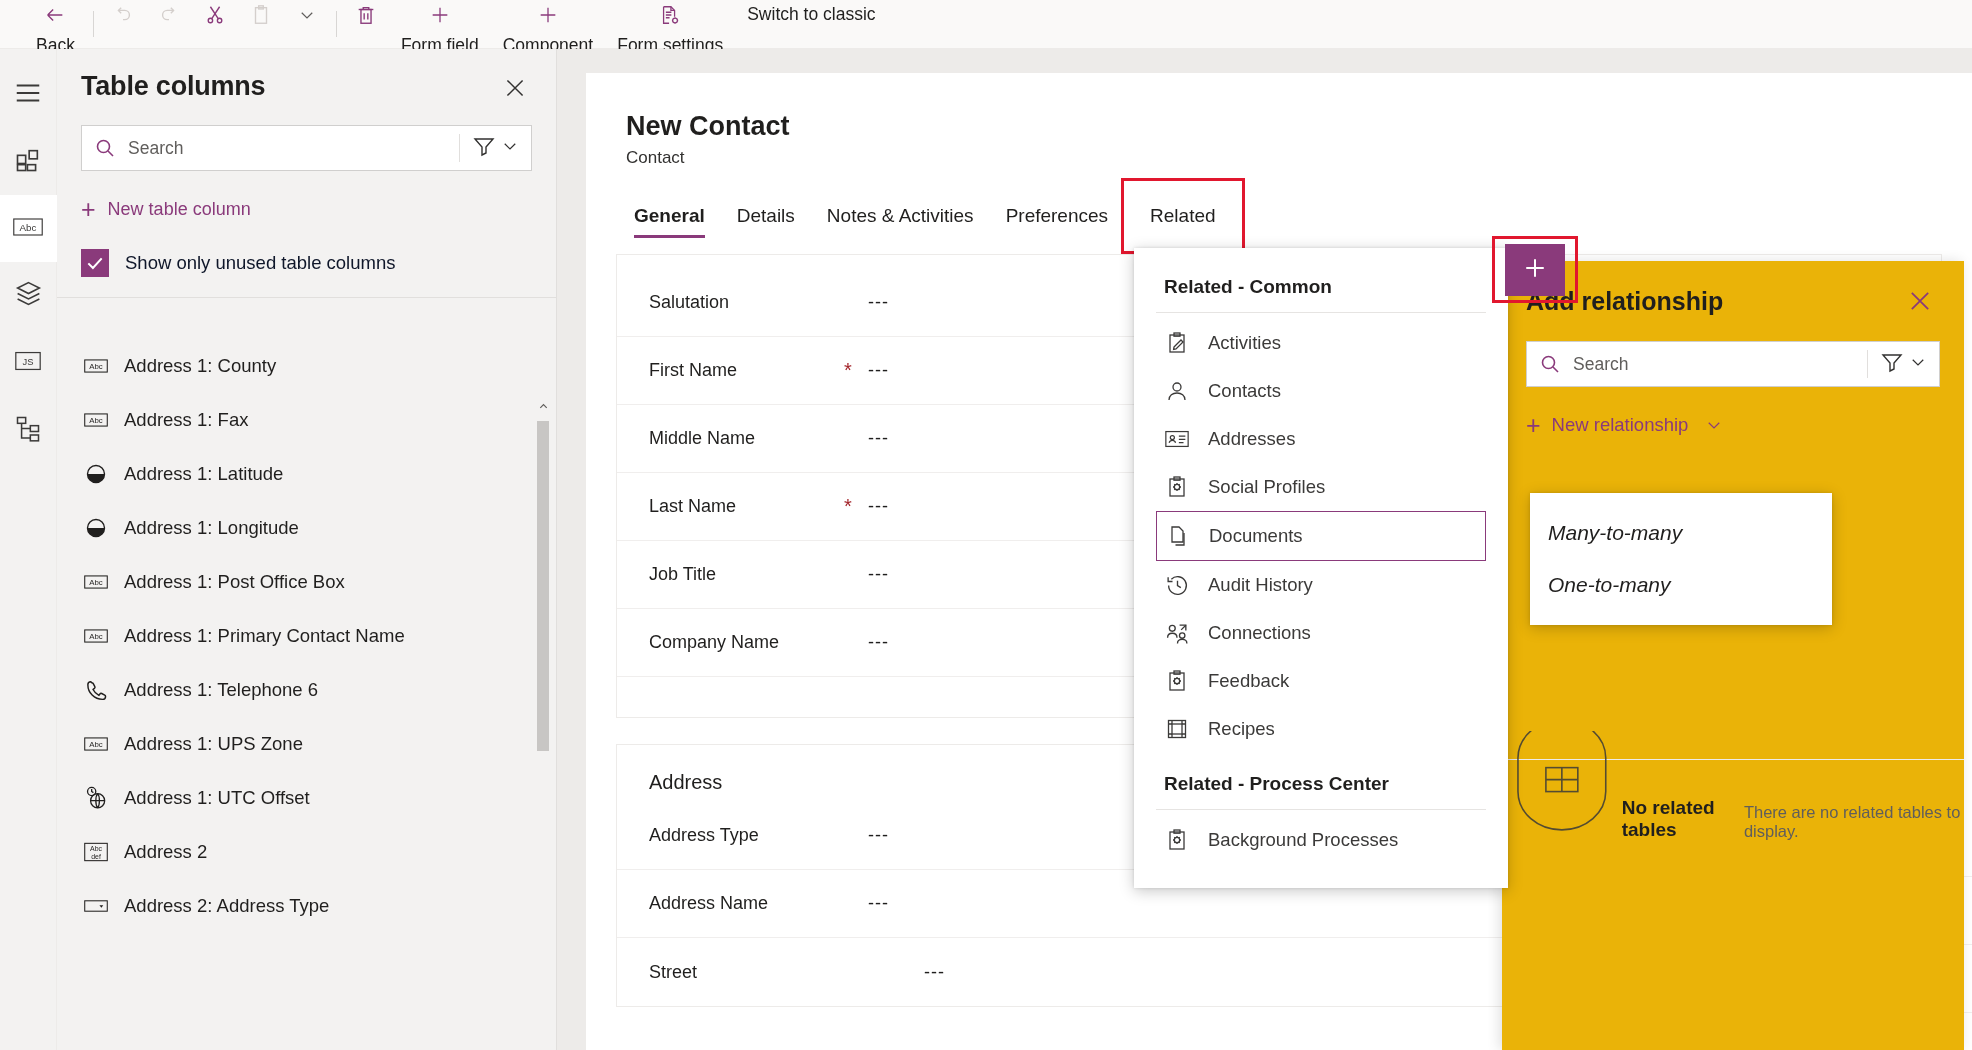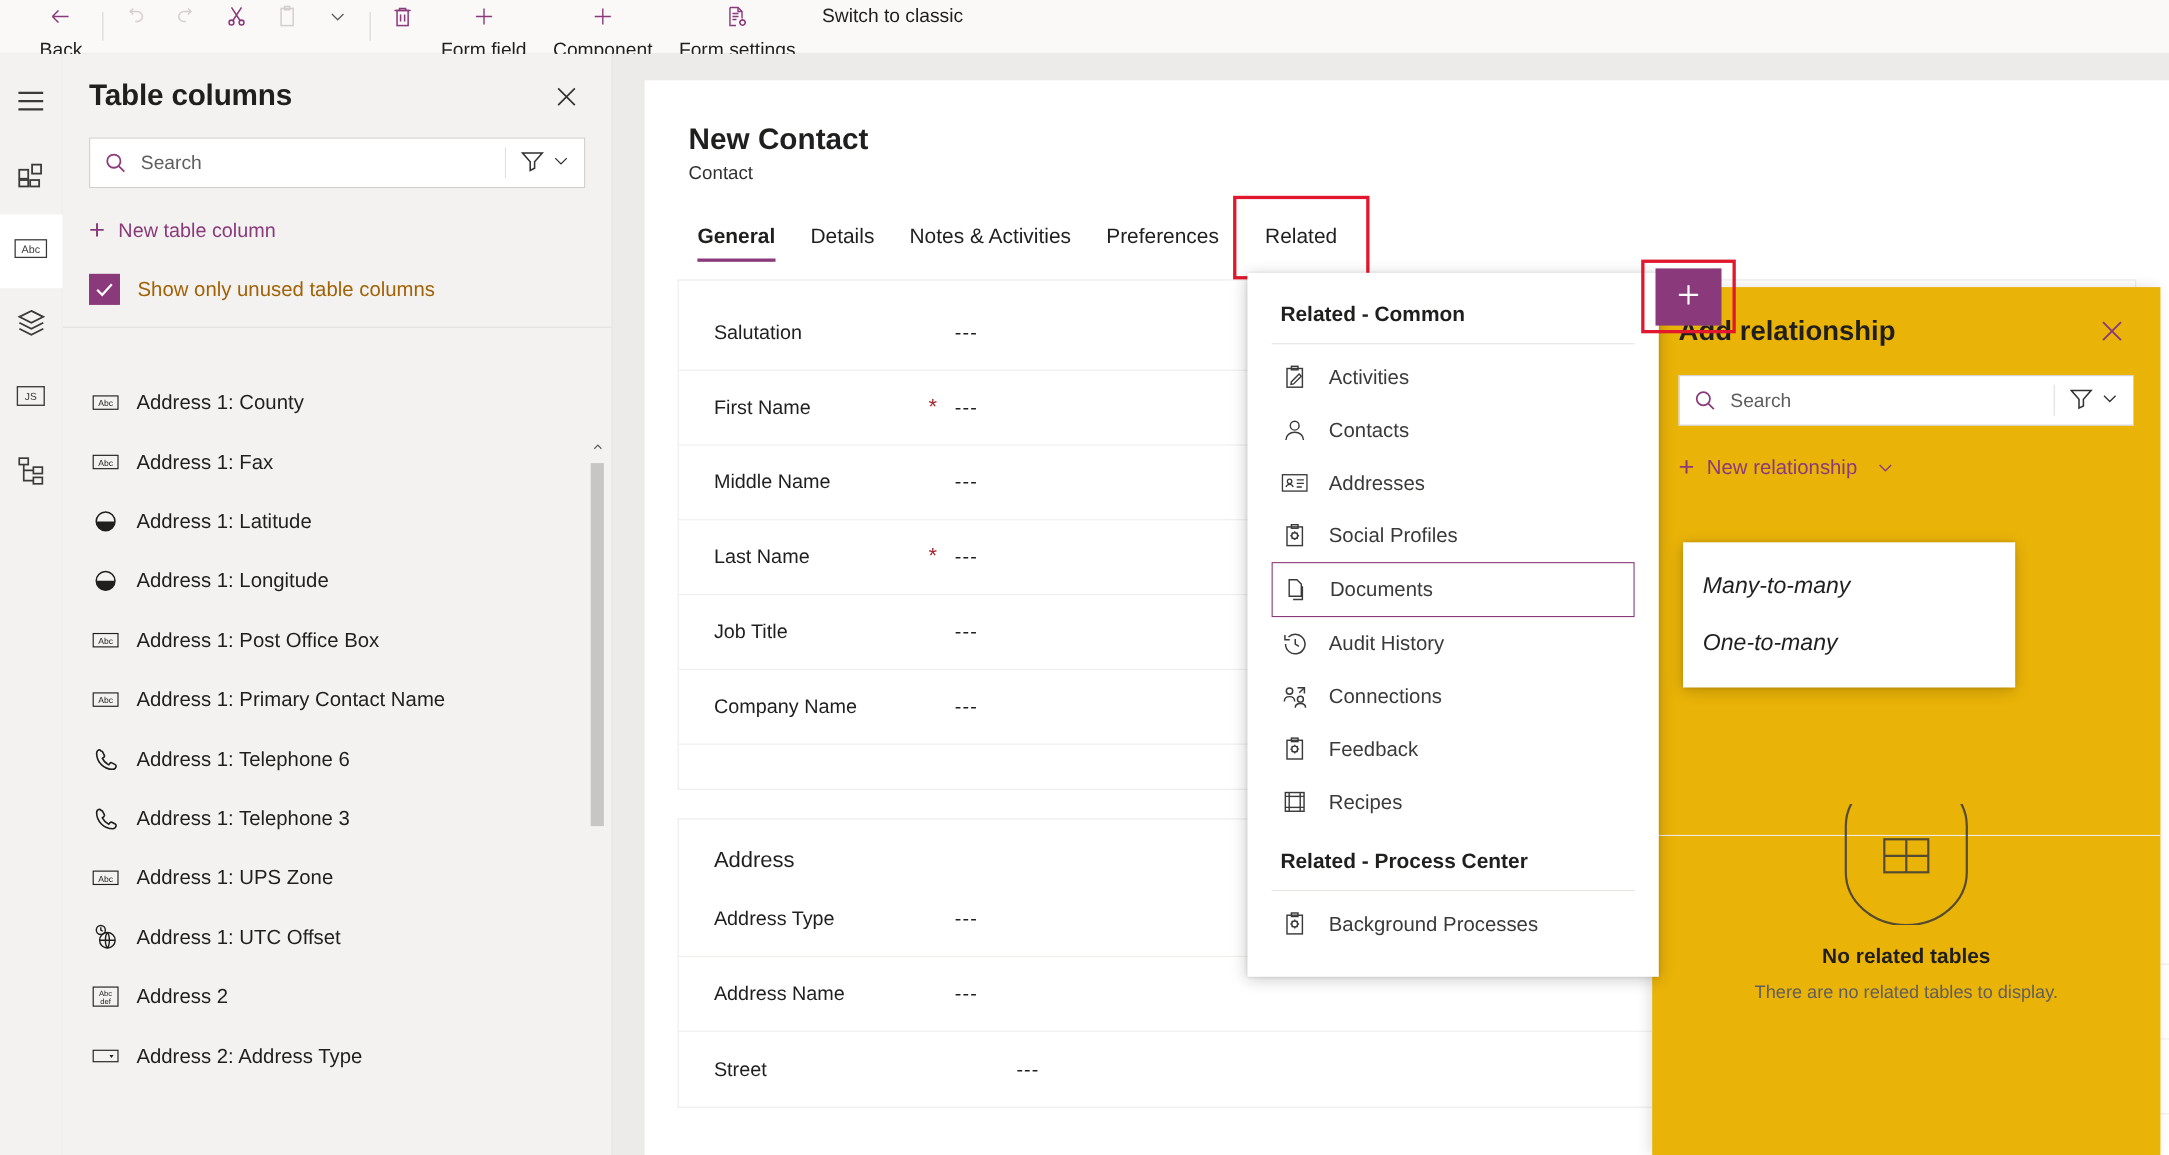--- a/index.html
+++ b/index.html
@@ -96,21 +96,21 @@
   .newcol .plus { font-size: 25px; line-height: 1; color: #8a3a7b; font-weight: 300; }
   .chkrow {
     display: flex; align-items: center; gap: 16px;
     margin: 14px 24px 0 24px; height: 40px; cursor: pointer;
   }
   .chkbox {
     width: 28px; height: 28px; background: #8a3a7b; border: 1px solid #8a3a7b;
     display: flex; align-items: center; justify-content: center; color: #fff;
     flex: 0 0 auto;
   }
-  .chklabel { font-size: 18.5px; color: #a16207; text-align: right; }
+  .chklabel { font-size: 18.5px; color: #0f172a; text-align: right; }
   .panel-divider { margin-top: 14px; height: 1px; background: #e1dfdd; }
   .collist {
     position: absolute; left: 0; right: 0; top: 290px; bottom: 0;
     overflow: hidden;
   }
   .colitem {
     display: flex; align-items: center; gap: 15px;
     height: 54px; padding: 0 26px 0 26px; cursor: pointer;
   }
   .colitem-ic { width: 26px; height: 26px; flex: 0 0 auto; display: flex; align-items: center; justify-content: center; color: #201f1e; }
@@ -250,21 +250,21 @@
     width: 302px; background: #ffffff;
     box-shadow: 0 3px 14px rgba(0,0,0,0.22), 0 0 3px rgba(0,0,0,0.12);
     z-index: 60; padding: 14px 0; font-style: italic;
   }
   .submenu-item {
     height: 52px; display: flex; align-items: center;
     padding: 0 18px; font-size: 21px; color: #201f1e; cursor: pointer;
   }
   .emptystate {
     position: absolute; left: 0; right: 0; top: 470px;
-    display: flex; flex-direction: column; align-items: center;
+    display: flex; flex-direction: row; align-items: flex-end;
   }
   .empty-art { width: 150px; height: 110px; opacity: 0.85; }
   .empty-title { font-size: 19px; font-weight: 700; color: #201f1e; margin-top: 18px; }
   .empty-sub { font-size: 16.5px; color: #605e5c; margin-top: 12px; }
   .addrel-rule { position:absolute; left:0; right:0; top: 498px; height: 1px; background: #edebe9; }
 </style>
 </head>
 <body>
 
 <div class="root">
@@ -525,28 +525,20 @@
       <div class="colitem">
         <span class="colitem-ic">
           <svg width="25" height="25" viewBox="0 0 24 24" fill="none" stroke="currentColor" stroke-width="1.4">
               <path d="M6.5 3.5c-1.5 0-2.8 1.3-2.8 2.9 0 7.8 6.3 14.1 14.1 14.1 1.6 0 2.9-1.3 2.9-2.8 0-.6-.3-1-.8-1.3l-2.9-1.5c-.6-.3-1.3-.1-1.7.4l-1 1.3c-2.4-1.2-4.4-3.2-5.6-5.6l1.3-1c.5-.4.7-1.1.4-1.7L8.9 5.4c-.3-.6-.8-.9-1.4-.9z"></path>
             </svg>
         </span>
         <span class="colitem-lbl">Address 1: Telephone 6</span>
       </div>
       <div class="colitem">
         <span class="colitem-ic">
-          <svg width="25" height="25" viewBox="0 0 24 24" fill="none" stroke="currentColor" stroke-width="1.4">
-              <path d="M6.5 3.5c-1.5 0-2.8 1.3-2.8 2.9 0 7.8 6.3 14.1 14.1 14.1 1.6 0 2.9-1.3 2.9-2.8 0-.6-.3-1-.8-1.3l-2.9-1.5c-.6-.3-1.3-.1-1.7.4l-1 1.3c-2.4-1.2-4.4-3.2-5.6-5.6l1.3-1c.5-.4.7-1.1.4-1.7L8.9 5.4c-.3-.6-.8-.9-1.4-.9z"></path>
-            </svg>
-        </span>
-        <span class="colitem-lbl">Address 1: Telephone 3</span>
-      </div>
-      <div class="colitem">
-        <span class="colitem-ic">
           <svg width="26" height="18" viewBox="0 0 30 18" fill="none" stroke="currentColor" stroke-width="1.2">
               <rect x="2" y="2" width="26" height="14"></rect>
               <text x="15" y="13" font-size="9" text-anchor="middle" fill="currentColor" stroke="none" font-family="Liberation Sans">Abc</text>
             </svg>
         </span>
         <span class="colitem-lbl">Address 1: UPS Zone</span>
       </div>
       <div class="colitem">
         <span class="colitem-ic">
           <svg width="26" height="26" viewBox="0 0 24 24" fill="none" stroke="currentColor" stroke-width="1.2">

